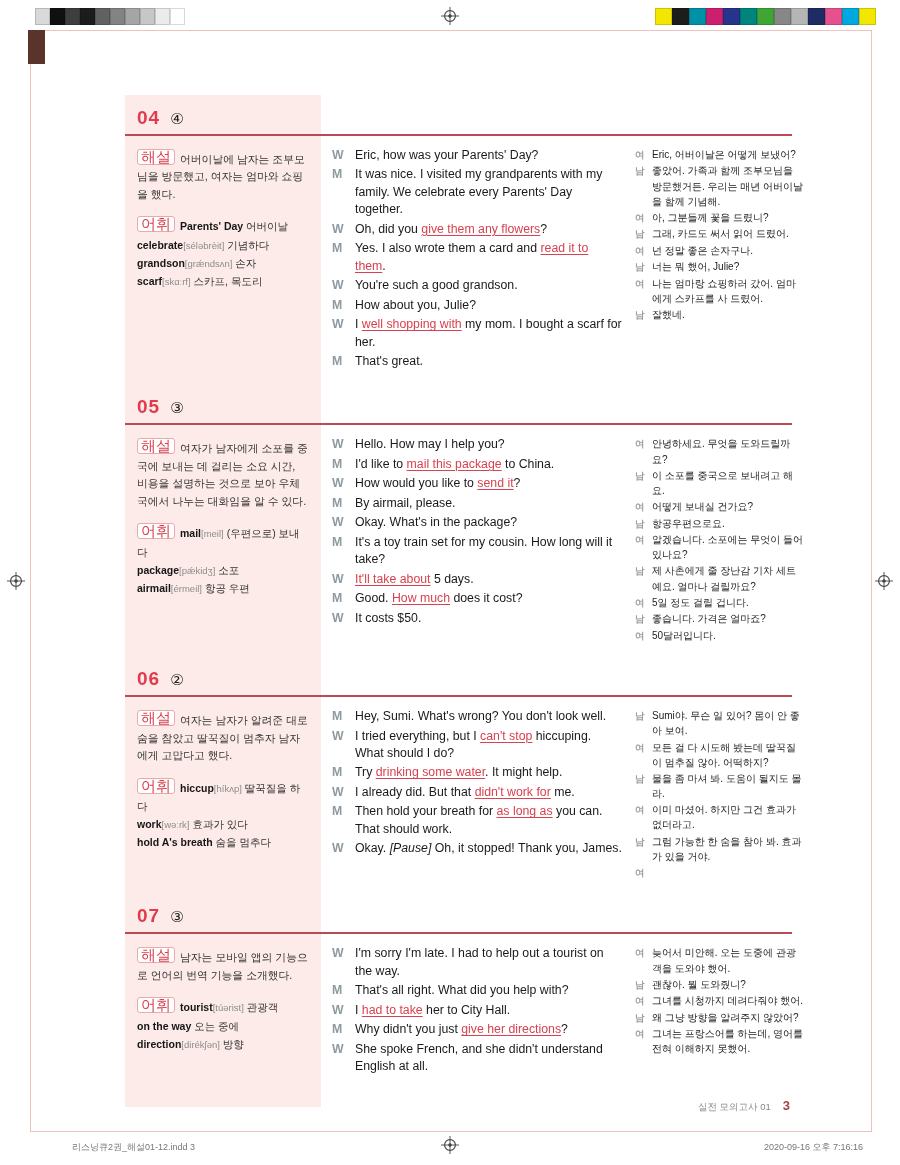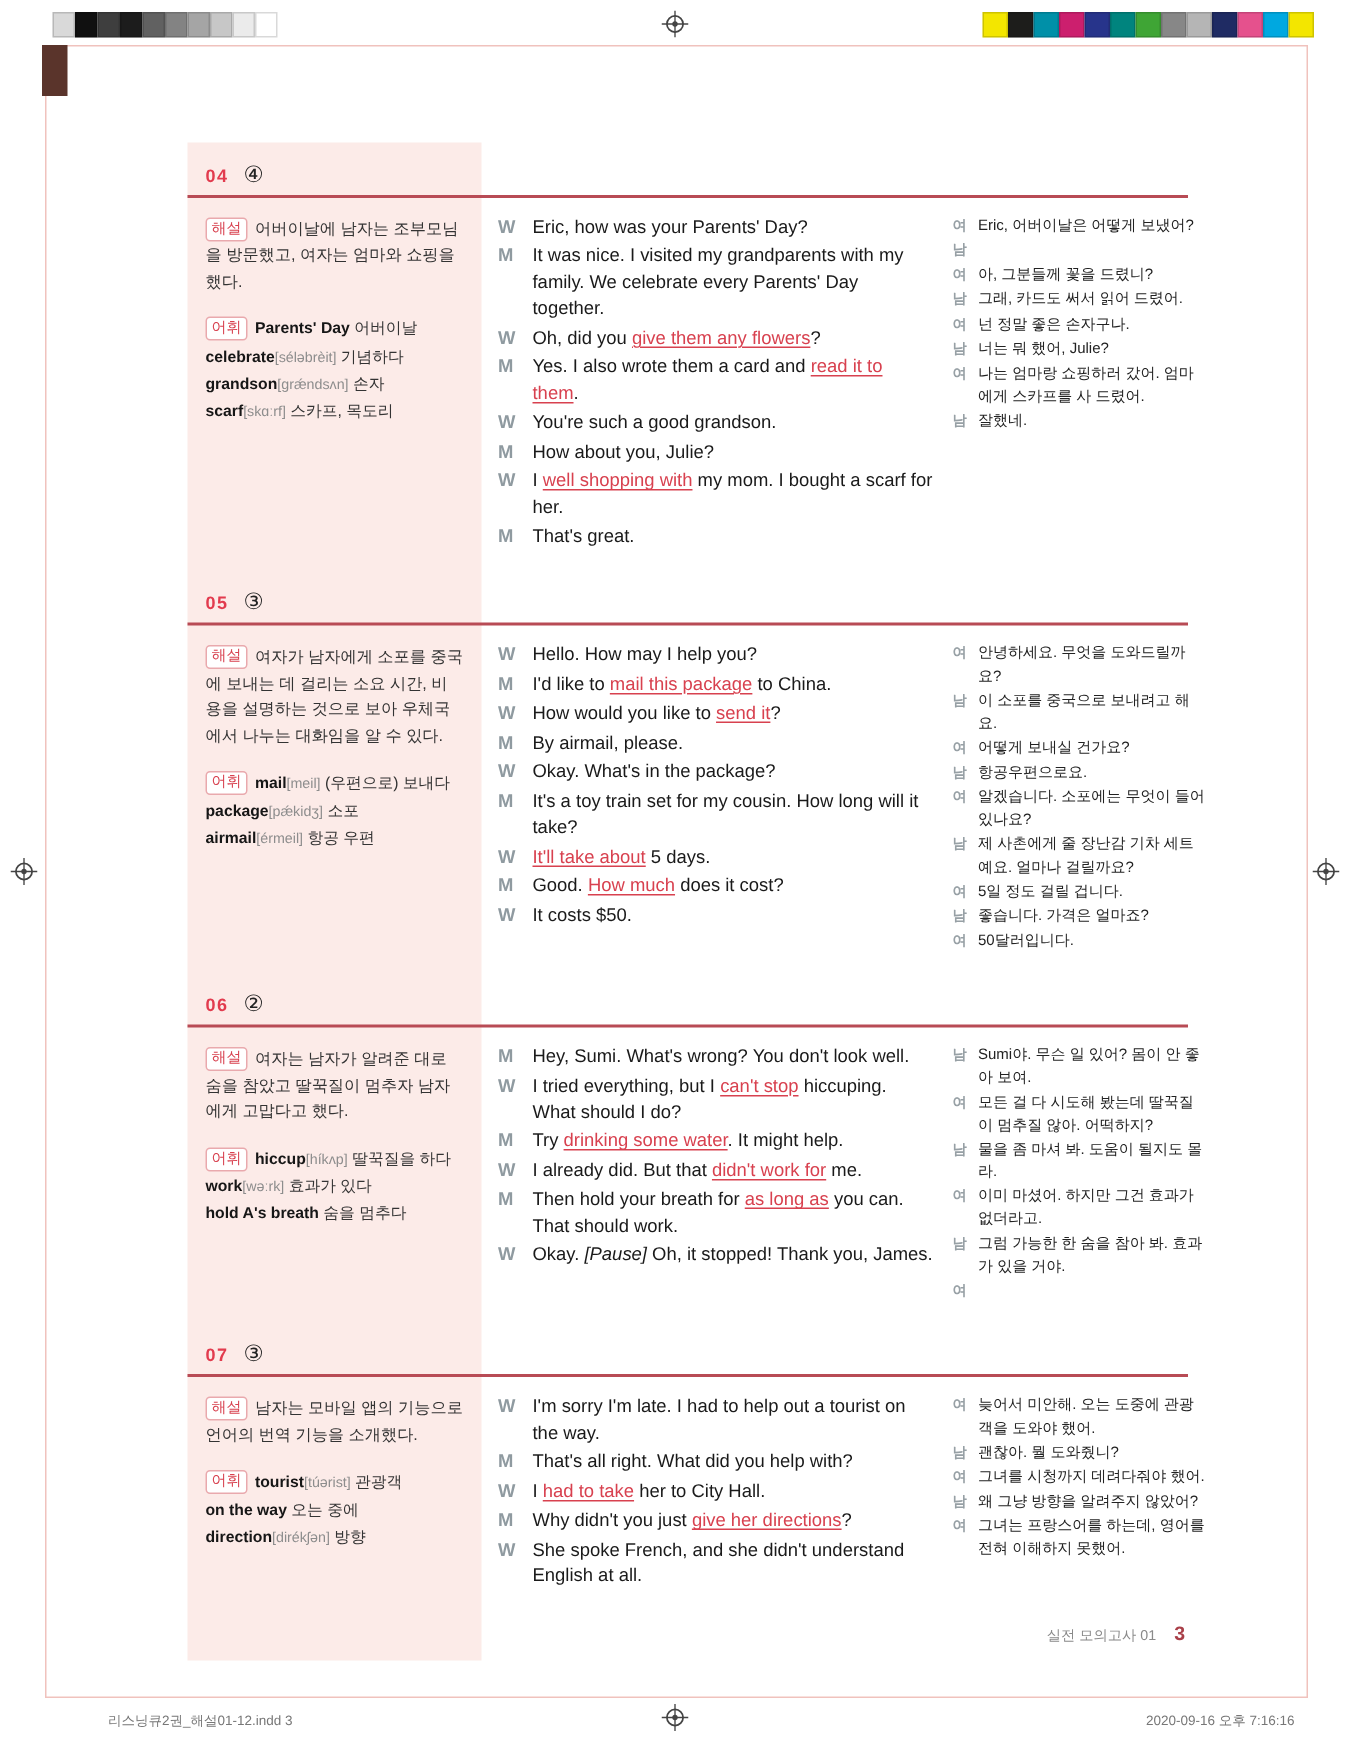--- a/index.html
+++ b/index.html
@@ -28,30 +28,30 @@
   .reg-left{left:7px;top:572px;}
   .reg-right{left:875px;top:572px;}
   .reg-bottom{left:441px;top:1136px;}
 
   .pink-bg{position:absolute;left:125px;top:95px;width:196px;height:1012px;background:#fcebe8;}
 
   .content{position:absolute;left:125px;top:95px;width:667px;}
 
   .sec{margin-bottom:12px;}
   .sec-header{display:flex;align-items:baseline;gap:10px;padding:12px 0 0 12px;}
-  .sec-number{color:#e23b4e;font-weight:bold;font-size:12px;letter-spacing:1px;}
+  .sec-number{color:#e23b4e;font-weight:bold;font-size:19px;letter-spacing:1px;}
   .sec-answer{color:#222;font-size:15px;}
   .sec-rule{border:none;border-top:2px solid #b84b55;margin:5px 0 0 0;height:0;}
 
   .sec-body{display:flex;padding-top:11px;}
   .col-left{width:196px;box-sizing:border-box;padding:2px 12px 0 12px;flex:none;}
   .col-mid{width:290px;flex:none;margin-left:11px;}
   .col-right{width:170px;flex:none;margin-left:13px;}
 
-  .badge{display:inline-block;font-size:10px;color:#d8414f;border:1px solid #e9a9ad;
+  .badge{display:inline-block;font-size:15px;color:#d8414f;border:1px solid #e9a9ad;
          border-radius:3px;padding:0 3px;margin-right:5px;background:#fff;line-height:14px;
          vertical-align:1px;white-space:nowrap;}
 
   .haeseol-text{font-size:10.8px;line-height:1.62;color:#333;}
   .vocab-block{margin-top:13px;}
   .vocab-entry{font-size:10.5px;line-height:1.72;color:#333;}
   .vocab-word{font-weight:bold;color:#161616;}
   .vocab-pron{color:#8d8d8d;font-size:9.5px;}
 
   .dia-line{display:flex;font-size:12.3px;line-height:1.42;margin-bottom:2px;color:#1a1a1a;}
@@ -195,20 +195,21 @@
                 <span class="dia-text"><span>That's great.</span></span>
               </div>
             </div>
       <div class="col-right">
               <div class="tr-line">
                 <span class="tr-speaker">여</span>
                 <span class="tr-text"><span>Eric, 어버이날은 어떻게 보냈어?</span></span>
               </div>
               <div class="tr-line">
                 <span class="tr-speaker">남</span>
+                <span class="tr-text"><span>좋았어. 가족과 함께 조부모님을 방문했거든. 우리는 매년 어버이날을 함께 기념해.</span></span>
               </div>
               <div class="tr-line">
                 <span class="tr-speaker">여</span>
                 <span class="tr-text"><span>아, 그분들께 꽃을 드렸니?</span></span>
               </div>
               <div class="tr-line">
                 <span class="tr-speaker">남</span>
                 <span class="tr-text"><span>그래, 카드도 써서 읽어 드렸어.</span></span>
               </div>
               <div class="tr-line">

